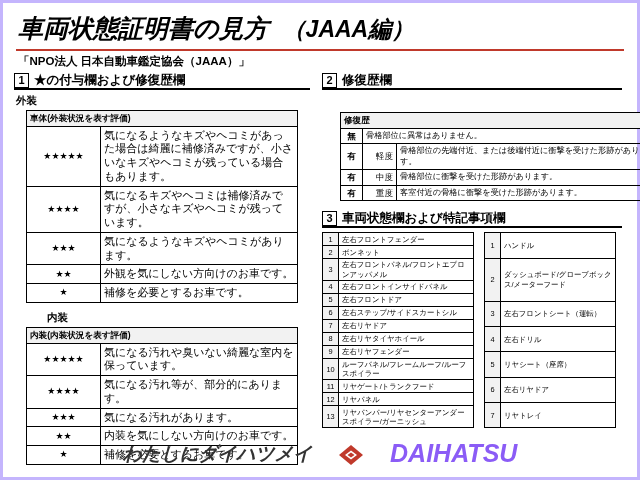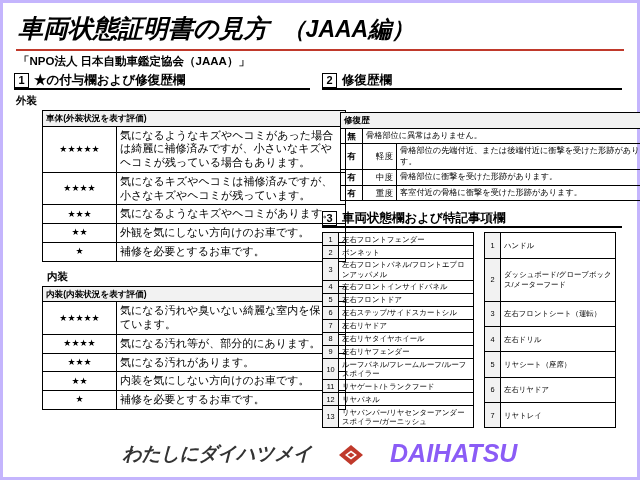--- a/index.html
+++ b/index.html
@@ -101,21 +101,21 @@
     padding:2px 3px;
     vertical-align:middle;
     box-sizing:border-box;
   }
   .hdr{
     font-weight:bold;
     background:#f2f2f2;
     text-align:left;
     font-size:8.6px;
   }
-  .eval-tbl{margin-left:28px;width:304px;}
+  .eval-tbl{margin-left:12px;width:272px;}
   .eval-tbl .stars{
     width:74px;
     text-align:center;
     font-size:9px;
     letter-spacing:0px;
     white-space:nowrap;
   }
   .eval-tbl td.desc{font-size:11px;}
   .rep-tbl{margin-left:18px;width:324px;}
   .rep-tbl td.c1{width:22px;text-align:center;font-weight:bold;}

